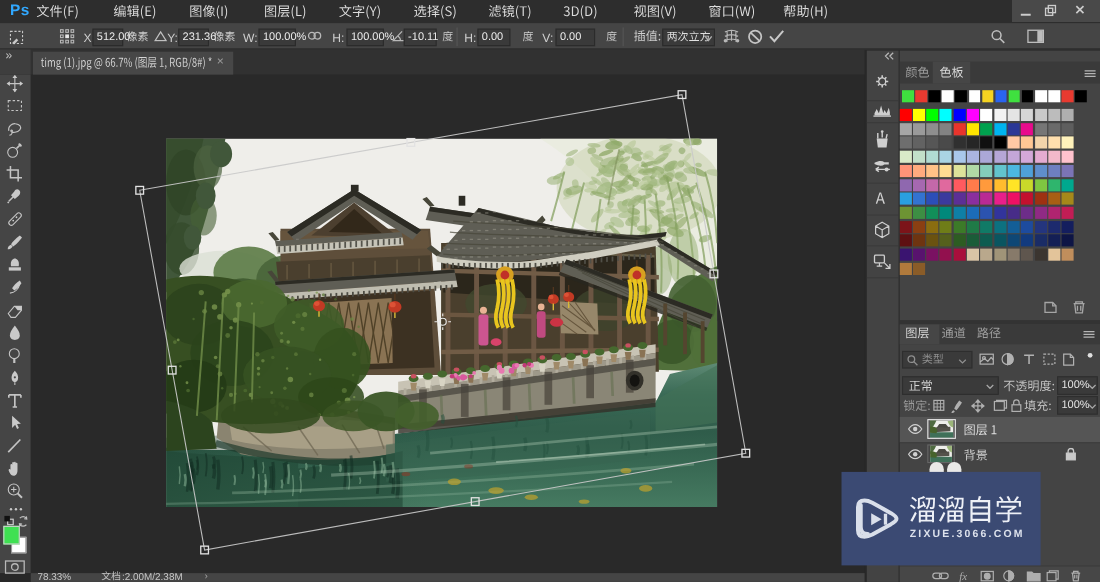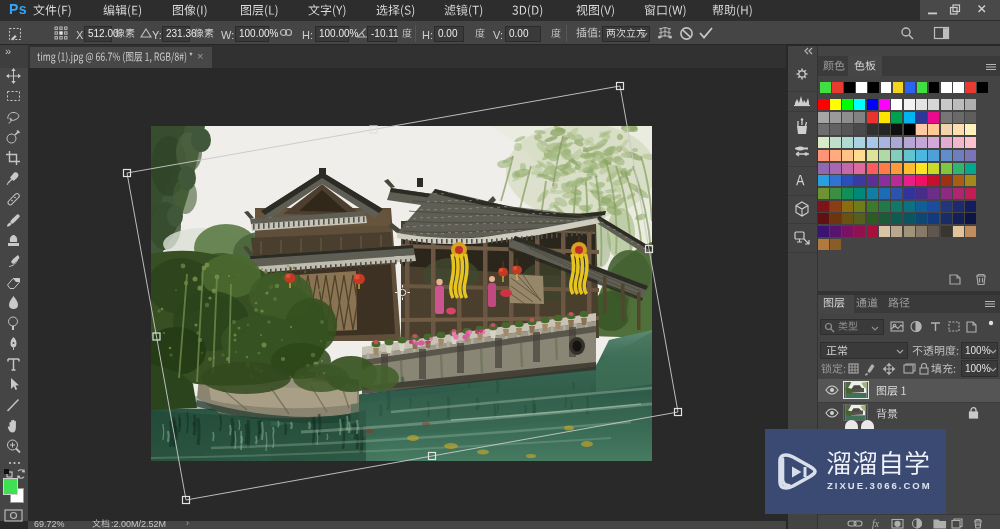--- a/index.html
+++ b/index.html
@@ -140,25 +140,25 @@
 <div class="ab" style="left:0;top:45px;width:28px;height:23px;background:#3e3e3e"></div>
 <div class="ab" style="left:5px;top:45px;color:#c4c4c4;font-size:11px;letter-spacing:-1px">»</div>
 <div class="ab" style="left:30px;top:47px;width:182px;height:21px;background:#474747"></div>
 <svg style="position:absolute;left:37px;top:51px;" width="158" height="13" viewBox="0 -9.7 158 13">
     <path d="M2.9 0.1C3.3 0.1 3.7 0 4 -0.1L3.8 -0.8C3.6 -0.7 3.3 -0.7 3.1 -0.7C2.4 -0.7 2.2 -1.1 2.2 -1.8V-5.2H3.8V-6H2.2V-7.7H1.4L1.2 -6L0.3 -5.9V-5.2H1.2V-1.8C1.2 -0.6 1.6 0.1 2.9 0.1Z M5.2 0H6.2V-6H5.2ZM5.7 -7.2C6.1 -7.2 6.3 -7.5 6.3 -7.9C6.3 -8.3 6.1 -8.5 5.7 -8.5C5.3 -8.5 5 -8.3 5 -7.9C5 -7.5 5.3 -7.2 5.7 -7.2Z M8.2 0H9.2V-4.3C9.7 -4.9 10.2 -5.2 10.7 -5.2C11.5 -5.2 11.8 -4.8 11.8 -3.7V0H12.8V-4.3C13.4 -4.9 13.8 -5.2 14.3 -5.2C15.1 -5.2 15.4 -4.8 15.4 -3.7V0H16.4V-3.8C16.4 -5.3 15.8 -6.1 14.6 -6.1C13.9 -6.1 13.3 -5.7 12.6 -5C12.4 -5.7 11.9 -6.1 11 -6.1C10.3 -6.1 9.7 -5.7 9.1 -5.1H9.1L9 -6H8.2Z M20.4 2.8C22.2 2.8 23.4 1.8 23.4 0.7C23.4 -0.3 22.7 -0.7 21.3 -0.7H20.2C19.3 -0.7 19.1 -1 19.1 -1.4C19.1 -1.7 19.3 -1.9 19.5 -2.1C19.8 -2 20.1 -1.9 20.4 -1.9C21.6 -1.9 22.6 -2.7 22.6 -4C22.6 -4.5 22.4 -4.9 22.1 -5.2H23.3V-6H21.2C21 -6.1 20.7 -6.1 20.4 -6.1C19.2 -6.1 18.1 -5.3 18.1 -4C18.1 -3.3 18.5 -2.7 18.9 -2.4V-2.3C18.6 -2.1 18.3 -1.7 18.3 -1.2C18.3 -0.8 18.5 -0.4 18.8 -0.3V-0.2C18.2 0.1 17.9 0.6 17.9 1.2C17.9 2.2 18.9 2.8 20.4 2.8ZM20.4 -2.6C19.7 -2.6 19.1 -3.1 19.1 -4C19.1 -4.9 19.7 -5.4 20.4 -5.4C21.1 -5.4 21.6 -4.9 21.6 -4C21.6 -3.1 21.1 -2.6 20.4 -2.6ZM20.5 2.1C19.4 2.1 18.8 1.6 18.8 1C18.8 0.7 19 0.3 19.4 0C19.7 0.1 20 0.1 20.2 0.1H21.2C22 0.1 22.4 0.3 22.4 0.8C22.4 1.5 21.7 2.1 20.5 2.1Z M28.7 2.2 29.3 1.9C28.3 0.3 27.9 -1.6 27.9 -3.4C27.9 -5.3 28.3 -7.1 29.3 -8.7L28.7 -9C27.6 -7.3 27 -5.6 27 -3.4C27 -1.3 27.6 0.5 28.7 2.2Z M30.7 0H35.1V-0.8H33.5V-8.1H32.7C32.3 -7.8 31.8 -7.6 31.1 -7.5V-6.9H32.5V-0.8H30.7Z M36.9 2.2C37.9 0.5 38.6 -1.3 38.6 -3.4C38.6 -5.6 37.9 -7.3 36.9 -9L36.3 -8.7C37.3 -7.1 37.7 -5.3 37.7 -3.4C37.7 -1.6 37.3 0.3 36.3 1.9Z M41.1 0.1C41.5 0.1 41.8 -0.2 41.8 -0.6C41.8 -1.1 41.5 -1.4 41.1 -1.4C40.7 -1.4 40.4 -1.1 40.4 -0.6C40.4 -0.2 40.7 0.1 41.1 0.1Z M43 2.7C44.2 2.7 44.6 1.9 44.6 0.7V-6H43.6V0.7C43.6 1.4 43.5 1.9 42.9 1.9C42.7 1.9 42.5 1.8 42.3 1.7L42.1 2.5C42.3 2.6 42.7 2.7 43 2.7ZM44.1 -7.2C44.5 -7.2 44.8 -7.5 44.8 -7.9C44.8 -8.3 44.5 -8.5 44.1 -8.5C43.7 -8.5 43.5 -8.3 43.5 -7.9C43.5 -7.5 43.7 -7.2 44.1 -7.2Z M46.7 2.5H47.7V0.5L47.6 -0.5C48.2 -0.1 48.8 0.1 49.3 0.1C50.7 0.1 51.9 -1 51.9 -3.1C51.9 -4.9 51.1 -6.1 49.5 -6.1C48.8 -6.1 48.1 -5.7 47.6 -5.3H47.6L47.5 -6H46.7ZM49.1 -0.7C48.7 -0.7 48.2 -0.9 47.7 -1.3V-4.5C48.2 -5 48.8 -5.3 49.3 -5.3C50.4 -5.3 50.8 -4.4 50.8 -3.1C50.8 -1.6 50.1 -0.7 49.1 -0.7Z M55.5 2.8C57.3 2.8 58.5 1.8 58.5 0.7C58.5 -0.3 57.8 -0.7 56.4 -0.7H55.3C54.5 -0.7 54.2 -1 54.2 -1.4C54.2 -1.7 54.4 -1.9 54.6 -2.1C54.9 -2 55.2 -1.9 55.5 -1.9C56.7 -1.9 57.7 -2.7 57.7 -4C57.7 -4.5 57.5 -4.9 57.2 -5.2H58.4V-6H56.3C56.1 -6.1 55.8 -6.1 55.5 -6.1C54.3 -6.1 53.3 -5.3 53.3 -4C53.3 -3.3 53.6 -2.7 54 -2.4V-2.3C53.7 -2.1 53.4 -1.7 53.4 -1.2C53.4 -0.8 53.6 -0.4 53.9 -0.3V-0.2C53.3 0.1 53 0.6 53 1.2C53 2.2 54 2.8 55.5 2.8ZM55.5 -2.6C54.8 -2.6 54.2 -3.1 54.2 -4C54.2 -4.9 54.8 -5.4 55.5 -5.4C56.2 -5.4 56.8 -4.9 56.8 -4C56.8 -3.1 56.2 -2.6 55.5 -2.6ZM55.6 2.1C54.5 2.1 53.9 1.6 53.9 1C53.9 0.7 54.1 0.3 54.5 0C54.8 0.1 55.1 0.1 55.3 0.1H56.3C57.1 0.1 57.5 0.3 57.5 0.8C57.5 1.5 56.8 2.1 55.6 2.1Z M66.1 1.9C66.9 1.9 67.7 1.7 68.4 1.3L68.1 0.7C67.6 1 66.9 1.2 66.2 1.2C64.1 1.2 62.5 -0.1 62.5 -2.5C62.5 -5.4 64.6 -7.3 66.8 -7.3C69 -7.3 70.2 -5.8 70.2 -3.8C70.2 -2.2 69.3 -1.3 68.6 -1.3C67.9 -1.3 67.6 -1.8 67.9 -2.7L68.4 -5.2H67.7L67.6 -4.7H67.5C67.3 -5.1 67 -5.3 66.6 -5.3C65.1 -5.3 64.2 -3.7 64.2 -2.4C64.2 -1.3 64.8 -0.7 65.7 -0.7C66.2 -0.7 66.8 -1.1 67.2 -1.5H67.2C67.3 -0.9 67.8 -0.6 68.5 -0.6C69.6 -0.6 70.9 -1.7 70.9 -3.9C70.9 -6.3 69.4 -7.9 66.9 -7.9C64.1 -7.9 61.8 -5.8 61.8 -2.5C61.8 0.4 63.7 1.9 66.1 1.9ZM65.9 -1.4C65.4 -1.4 65 -1.7 65 -2.5C65 -3.4 65.6 -4.6 66.6 -4.6C66.9 -4.6 67.1 -4.5 67.4 -4.1L67 -2.1C66.6 -1.6 66.2 -1.4 65.9 -1.4Z M77.3 0.1C78.6 0.1 79.6 -0.9 79.6 -2.5C79.6 -4.2 78.8 -5 77.4 -5C76.8 -5 76.1 -4.6 75.6 -4C75.6 -6.5 76.5 -7.4 77.6 -7.4C78.1 -7.4 78.6 -7.1 78.9 -6.8L79.5 -7.4C79 -7.9 78.4 -8.2 77.6 -8.2C76 -8.2 74.6 -7 74.6 -3.8C74.6 -1.2 75.8 0.1 77.3 0.1ZM75.6 -3.2C76.1 -4 76.7 -4.3 77.2 -4.3C78.2 -4.3 78.7 -3.6 78.7 -2.5C78.7 -1.4 78.1 -0.6 77.3 -0.6C76.3 -0.6 75.7 -1.6 75.6 -3.2Z M83.4 0.1C84.7 0.1 85.7 -0.9 85.7 -2.5C85.7 -4.2 84.9 -5 83.5 -5C82.9 -5 82.2 -4.6 81.7 -4C81.7 -6.5 82.6 -7.4 83.8 -7.4C84.2 -7.4 84.7 -7.1 85 -6.8L85.6 -7.4C85.2 -7.9 84.5 -8.2 83.7 -8.2C82.1 -8.2 80.7 -7 80.7 -3.8C80.7 -1.2 81.9 0.1 83.4 0.1ZM81.7 -3.2C82.2 -4 82.8 -4.3 83.3 -4.3C84.3 -4.3 84.8 -3.6 84.8 -2.5C84.8 -1.4 84.2 -0.6 83.4 -0.6C82.4 -0.6 81.8 -1.6 81.7 -3.2Z M87.7 0.1C88.1 0.1 88.5 -0.2 88.5 -0.6C88.5 -1.1 88.1 -1.4 87.7 -1.4C87.3 -1.4 87 -1.1 87 -0.6C87 -0.2 87.3 0.1 87.7 0.1Z M91.5 0H92.5C92.6 -3.2 93 -5 94.9 -7.5V-8.1H89.8V-7.2H93.7C92.1 -5 91.6 -3.1 91.5 0Z M97.6 -3.1C98.7 -3.1 99.5 -4.1 99.5 -5.7C99.5 -7.3 98.7 -8.2 97.6 -8.2C96.5 -8.2 95.8 -7.3 95.8 -5.7C95.8 -4.1 96.5 -3.1 97.6 -3.1ZM97.6 -3.7C97 -3.7 96.6 -4.4 96.6 -5.7C96.6 -7 97 -7.6 97.6 -7.6C98.3 -7.6 98.7 -7 98.7 -5.7C98.7 -4.4 98.3 -3.7 97.6 -3.7ZM97.9 0.1H98.5L103 -8.2H102.3ZM103.3 0.1C104.4 0.1 105.1 -0.8 105.1 -2.4C105.1 -4 104.4 -4.9 103.3 -4.9C102.2 -4.9 101.4 -4 101.4 -2.4C101.4 -0.8 102.2 0.1 103.3 0.1ZM103.3 -0.5C102.6 -0.5 102.2 -1.1 102.2 -2.4C102.2 -3.7 102.6 -4.3 103.3 -4.3C103.9 -4.3 104.3 -3.7 104.3 -2.4C104.3 -1.1 103.9 -0.5 103.3 -0.5Z M110.6 2.2 111.2 1.9C110.3 0.3 109.8 -1.6 109.8 -3.4C109.8 -5.3 110.3 -7.1 111.2 -8.7L110.6 -9C109.6 -7.3 109 -5.6 109 -3.4C109 -1.3 109.6 0.5 110.6 2.2Z M115.8 -3.1C116.7 -2.9 117.8 -2.5 118.4 -2.2L118.8 -2.8C118.2 -3 117.1 -3.4 116.2 -3.6ZM114.7 -1.7C116.2 -1.5 118.1 -1 119.2 -0.7L119.6 -1.3C118.5 -1.6 116.6 -2.1 115.1 -2.2ZM112.6 -8.8V0.9H113.4V0.4H121V0.9H121.8V-8.8ZM113.4 -0.3V-8H121V-0.3ZM116.2 -7.8C115.7 -6.9 114.8 -6 113.8 -5.5C114 -5.4 114.3 -5.1 114.4 -5C114.7 -5.2 115.1 -5.5 115.4 -5.8C115.7 -5.4 116.1 -5.1 116.6 -4.8C115.6 -4.3 114.6 -4 113.6 -3.8C113.8 -3.7 113.9 -3.3 114 -3.1C115.1 -3.4 116.2 -3.8 117.3 -4.4C118.2 -3.9 119.2 -3.5 120.3 -3.3C120.4 -3.5 120.6 -3.7 120.7 -3.9C119.8 -4.1 118.8 -4.4 118 -4.8C118.8 -5.3 119.5 -5.9 119.9 -6.7L119.5 -6.9L119.3 -6.9H116.5C116.7 -7.1 116.8 -7.3 116.9 -7.5ZM115.9 -6.2 115.9 -6.3H118.8C118.4 -5.8 117.9 -5.5 117.3 -5.1C116.7 -5.4 116.2 -5.8 115.9 -6.2Z M126 -5V-4.3H132.3V-5ZM125 -8H131.6V-6.7H125ZM124.2 -8.7V-5.5C124.2 -3.7 124.1 -1.3 123 0.4C123.2 0.5 123.6 0.7 123.8 0.9C124.8 -0.9 125 -3.6 125 -5.5V-6H132.4V-8.7ZM125.9 0.7C126.2 0.6 126.7 0.5 131.5 0.2C131.7 0.5 131.8 0.8 132 1L132.7 0.6C132.3 -0.1 131.6 -1.2 131 -2.1L130.2 -1.8C130.5 -1.4 130.8 -0.9 131.1 -0.5L126.9 -0.2C127.5 -0.8 128.1 -1.6 128.6 -2.4H133.1V-3.1H125.3V-2.4H127.5C127 -1.6 126.4 -0.8 126.2 -0.6C126 -0.3 125.8 -0.1 125.6 -0.1C125.7 0.1 125.8 0.5 125.9 0.7Z M137.1 0H141.5V-0.8H139.9V-8.1H139.2C138.7 -7.8 138.2 -7.6 137.5 -7.5V-6.9H138.9V-0.8H137.1Z M143.1 2.1C144.1 1.7 144.7 0.8 144.7 -0.2C144.7 -0.9 144.4 -1.4 143.8 -1.4C143.4 -1.4 143.1 -1.1 143.1 -0.7C143.1 -0.2 143.4 0 143.8 0L143.9 0C143.9 0.7 143.5 1.2 142.8 1.5Z M149.9 -4.2V-7.2H151.3C152.5 -7.2 153.2 -6.9 153.2 -5.8C153.2 -4.8 152.5 -4.2 151.3 -4.2ZM153.3 0H154.5L152.4 -3.5C153.5 -3.8 154.2 -4.5 154.2 -5.8C154.2 -7.5 153.1 -8.1 151.4 -8.1H148.9V0H149.9V-3.4H151.4Z M159 0.1C160.1 0.1 161 -0.3 161.5 -0.8V-4.2H158.9V-3.3H160.6V-1.2C160.3 -0.9 159.7 -0.7 159.1 -0.7C157.4 -0.7 156.5 -2 156.5 -4.1C156.5 -6.1 157.5 -7.3 159.1 -7.3C159.9 -7.3 160.5 -7 160.9 -6.6L161.4 -7.2C161 -7.7 160.2 -8.2 159.1 -8.2C157 -8.2 155.4 -6.6 155.4 -4C155.4 -1.4 156.9 0.1 159 0.1Z M163.5 0H166C167.8 0 169.1 -0.8 169.1 -2.4C169.1 -3.5 168.4 -4.1 167.4 -4.3V-4.3C168.2 -4.6 168.6 -5.3 168.6 -6.1C168.6 -7.5 167.5 -8.1 165.8 -8.1H163.5ZM164.5 -4.6V-7.3H165.7C167 -7.3 167.6 -6.9 167.6 -6C167.6 -5.1 167.1 -4.6 165.7 -4.6ZM164.5 -0.8V-3.8H165.9C167.3 -3.8 168.1 -3.4 168.1 -2.4C168.1 -1.3 167.3 -0.8 165.9 -0.8Z M169.7 2H170.4L173.7 -8.7H173Z M177 0.1C178.5 0.1 179.5 -0.8 179.5 -1.9C179.5 -3 178.8 -3.7 178.1 -4.1V-4.1C178.6 -4.5 179.2 -5.2 179.2 -6.1C179.2 -7.3 178.4 -8.2 177 -8.2C175.7 -8.2 174.8 -7.4 174.8 -6.1C174.8 -5.3 175.3 -4.7 175.9 -4.3V-4.2C175.1 -3.8 174.4 -3.1 174.4 -2C174.4 -0.8 175.5 0.1 177 0.1ZM177.5 -4.4C176.6 -4.8 175.7 -5.2 175.7 -6.1C175.7 -6.9 176.2 -7.4 177 -7.4C177.8 -7.4 178.3 -6.8 178.3 -6C178.3 -5.4 178.1 -4.9 177.5 -4.4ZM177 -0.6C176 -0.6 175.3 -1.2 175.3 -2.1C175.3 -2.9 175.7 -3.5 176.4 -3.9C177.5 -3.5 178.5 -3.1 178.5 -2C178.5 -1.2 177.9 -0.6 177 -0.6Z M181.1 0H181.8L182.1 -2.5H183.7L183.4 0H184.1L184.3 -2.5H185.5V-3.2H184.4L184.7 -5H185.7V-5.7H184.7L185 -8H184.4L184.1 -5.7H182.4L182.7 -8H182.1L181.8 -5.7H180.7V-5H181.7L181.5 -3.2H180.4V-2.5H181.4ZM182.1 -3.2 182.4 -5H184L183.8 -3.2Z M187.2 2.2C188.2 0.5 188.8 -1.3 188.8 -3.4C188.8 -5.6 188.2 -7.3 187.2 -9L186.6 -8.7C187.5 -7.1 188 -5.3 188 -3.4C188 -1.6 187.5 0.3 186.6 1.9Z M194 -5.2 194.9 -6.2 195.7 -5.2 196.2 -5.5 195.5 -6.7 196.7 -7.2 196.5 -7.7 195.2 -7.4 195.1 -8.8H194.5L194.4 -7.4L193.2 -7.7L193 -7.2L194.2 -6.7L193.5 -5.5Z" fill="#d6d6d6" transform="scale(0.7902,1)"></path>
   </svg>
 <div class="ab" style="left:197px;top:50px;color:#9a9a9a;font-size:11px">×</div>
 <div class="ab" style="left:0;top:68px;width:28px;height:453px;background:#454545"></div>
 <div class="ab" style="left:28px;top:68px;width:758px;height:453px;background:#292929"></div>
 <div class="ab" style="left:28px;top:521px;width:758px;height:8px;background:#454545"></div>
-<div class="ab" style="left:34px;top:519px;color:#c8c8c8;font-size:9px">69.72%</div>
+<div class="ab" style="left:34px;top:519px;color:#c8c8c8;font-size:9px">78.33%</div>
 <svg style="position:absolute;left:92px;top:519px;" width="20" height="11" viewBox="0 -7.9 20 11">
     <path d="M3.8 -7.4C4.1 -7 4.4 -6.4 4.5 -6L5.2 -6.2C5.1 -6.6 4.8 -7.2 4.5 -7.6ZM0.4 -6V-5.3H1.9C2.4 -3.9 3.1 -2.8 4 -1.8C3 -1 1.8 -0.4 0.3 0.1C0.5 0.2 0.7 0.5 0.7 0.7C2.2 0.2 3.5 -0.4 4.5 -1.3C5.5 -0.4 6.8 0.3 8.2 0.7C8.4 0.5 8.5 0.2 8.7 0C7.3 -0.3 6 -1 5 -1.8C5.9 -2.7 6.6 -3.9 7.2 -5.3H8.6V-6ZM4.5 -2.3C3.7 -3.1 3 -4.2 2.6 -5.3H6.4C5.9 -4.1 5.3 -3.1 4.5 -2.3Z M16.7 -7C16.5 -6.3 16.1 -5.4 15.8 -4.8L16.3 -4.6C16.6 -5.2 17 -6.1 17.3 -6.8ZM12.6 -6.8C12.9 -6.1 13.2 -5.2 13.4 -4.7L14 -4.9C13.8 -5.5 13.4 -6.3 13.1 -7ZM10.7 -7.6V-5.6H9.4V-5H10.6C10.4 -3.8 9.8 -2.3 9.2 -1.6C9.3 -1.4 9.5 -1.2 9.6 -1C10 -1.6 10.4 -2.6 10.7 -3.6V0.7H11.4V-3.8C11.7 -3.4 12 -2.8 12.1 -2.5L12.5 -3C12.4 -3.3 11.6 -4.3 11.4 -4.6V-5H12.5V-5.6H11.4V-7.6ZM12.3 -0.6V0.1H16.6V0.6H17.2V-4.2H15.2V-7.5H14.6V-4.2H12.5V-3.6H16.6V-2.4H12.6V-1.8H16.6V-0.6Z" fill="#c8c8c8"></path>
   </svg>
-<div class="ab" style="left:111px;top:519px;color:#c8c8c8;font-size:9px">:2.00M/2.52M</div>
+<div class="ab" style="left:111px;top:519px;color:#c8c8c8;font-size:9px">:2.00M/2.38M</div>
 <div class="ab" style="left:186px;top:518px;color:#a8a8a8;font-size:9px">›</div>
 <svg class="ab" style="left:151px;top:126px" width="501" height="335" viewBox="0 0 501 335">
     <rect width="501" height="335" fill="#efeeea"></rect>
     <path d="M0,0 L54,0 C48,28 40,62 30,92 C22,112 12,128 0,140 Z" fill="#41573a"></path>
     <path d="M0,0 L34,0 C28,30 18,62 0,96 Z" fill="#374d2e"></path>
     <ellipse cx="18" cy="40" rx="18" ry="30" fill="#2f4527" opacity="0.8"></ellipse>
     <ellipse cx="38" cy="26" rx="13" ry="20" fill="#4d6340" opacity="0.7"></ellipse>
     <ellipse cx="14" cy="100" rx="16" ry="24" fill="#354b2c" opacity="0.8"></ellipse>
     <ellipse cx="34" cy="70" rx="12" ry="18" fill="#466036" opacity="0.6"></ellipse>
     <ellipse cx="50" cy="14" rx="10" ry="12" fill="#41573a"></ellipse>

